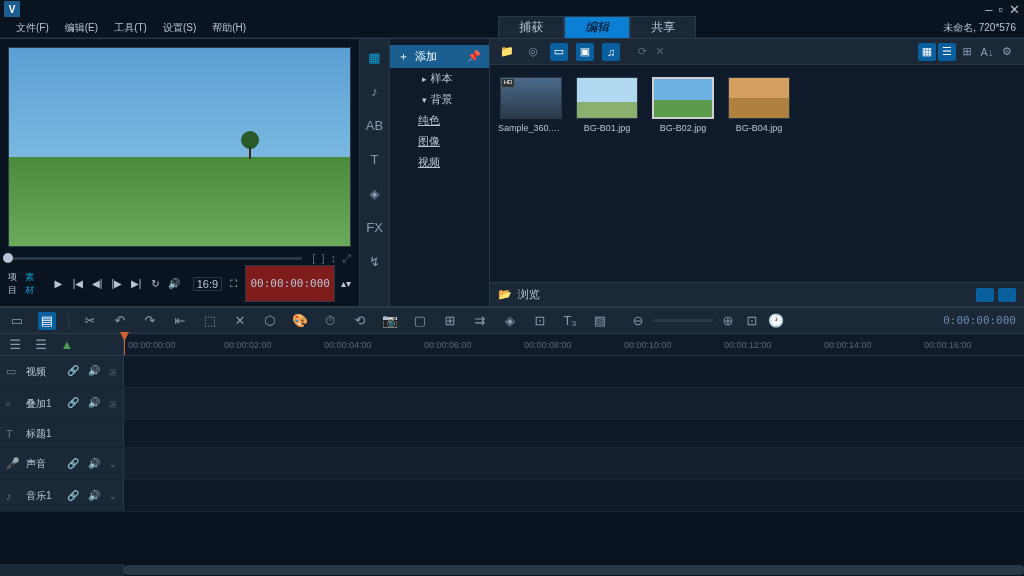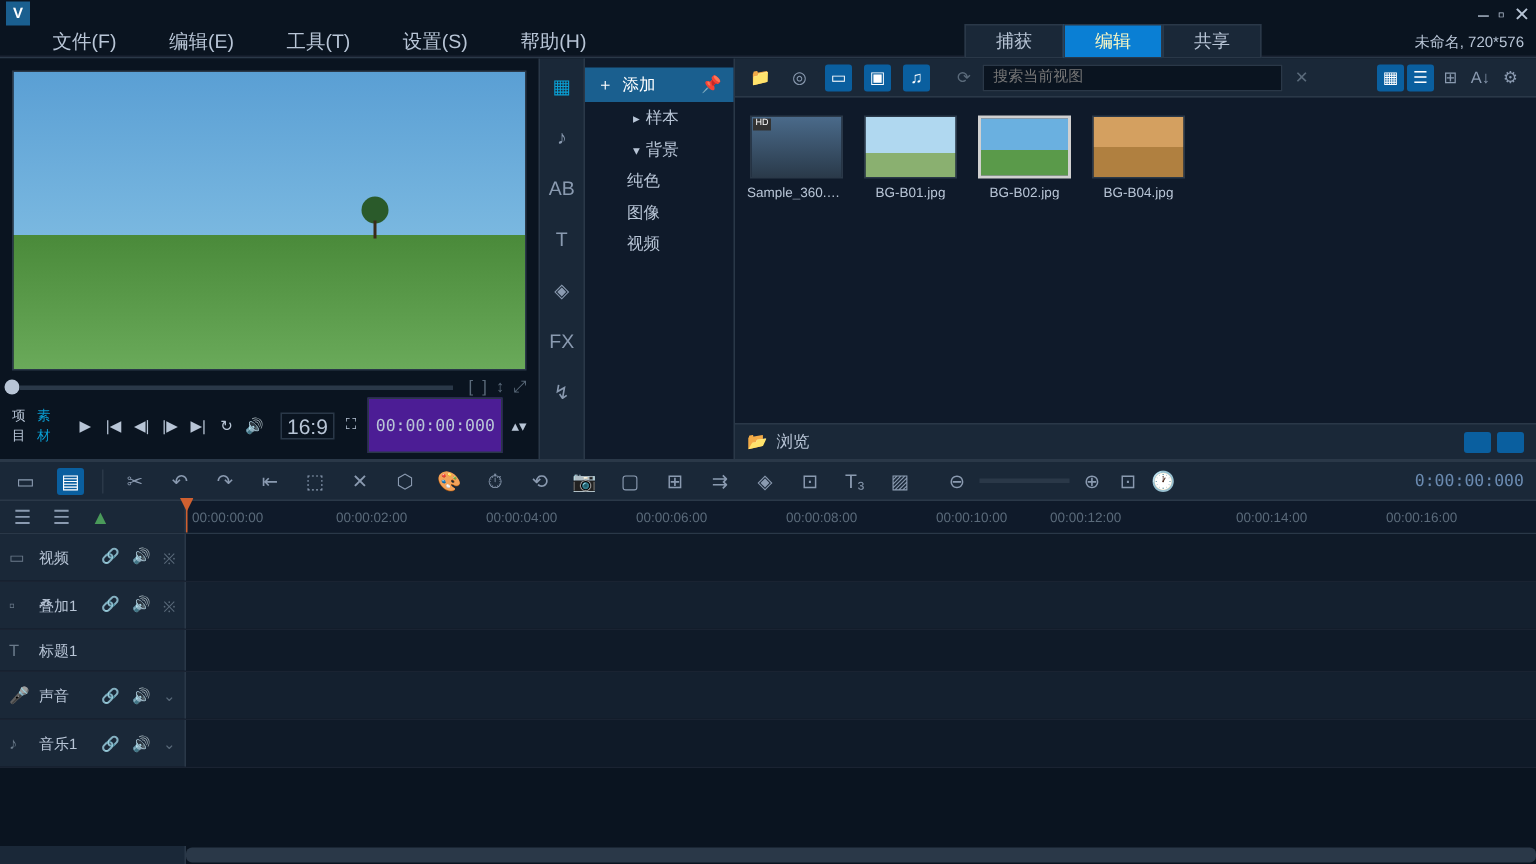--- a/index.html
+++ b/index.html
@@ -1,47 +1,47 @@
 <!DOCTYPE html>
 <html><head>
 <meta charset="utf-8">
 <style>
 * { margin: 0; padding: 0; box-sizing: border-box; font-family: "Microsoft YaHei", Arial, sans-serif; }
 body { background: #0a1420; color: #b8c5d6; font-size: 11px; overflow: hidden; width: 1024px; height: 576px; }
 .titlebar { height: 18px; background: #0a1420; display: flex; align-items: center; padding: 0 4px; }
 .logo { width: 16px; height: 16px; background: #1a5f8f; color: white; display: inline-flex; align-items: center; justify-content: center; font-size: 10px; font-weight: bold; margin-right: 8px; }
 .window-controls { margin-left: auto; display: flex; gap: 6px; font-size: 13px; }
 .menubar { height: 20px; background: #0a1420; display: flex; align-items: center; padding: 0 8px; border-bottom: 1px solid #1a2332; }
-.menu-item { padding: 2px 8px; cursor: pointer; font-size: 13px; margin-left: 19px; }
+.menu-item { padding: 2px 8px; cursor: pointer; font-size: 10px; }
 .mode-tabs { display: flex; margin-left: 200px; padding-left: 44px; }
 .mode-tab { padding: 2px 20px; background: #1a2838; border: 1px solid #2a3848; font-size: 12px; cursor: pointer; }
-.mode-tab.active { background: #0a7fd4; color: #fef9c3; }
+.mode-tab.active { background: #0a7fd4; color: #000000; font-style: italic; }
 .project-info { margin-left: auto; font-size: 10px; text-align: right; }
 .main-area { display: flex; height: 268px; border-top: 1px solid #2a3848; }
 .preview-panel { width: 360px; background: #0a1420; border-right: 1px solid #2a3848; display: flex; flex-direction: column; }
 .preview-display { margin: 8px; height: 200px; background: linear-gradient(to bottom, #5a9fd4 0%, #7ab8e0 55%, #4a8a3a 55%, #6aaa5a 100%); position: relative; border: 1px solid #2a3848; }
 .tree-shape { position: absolute; left: 68%; top: 42%; width: 18px; height: 28px; }
 .tree-shape::before { content: ''; position: absolute; width: 18px; height: 18px; background: #2a5a2a; border-radius: 50%; }
 .tree-shape::after { content: ''; position: absolute; width: 2px; height: 12px; background: #3a2a1a; left: 8px; top: 16px; }
 .preview-scrub { margin: 0 8px; height: 6px; display: flex; align-items: center; }
 .scrub-track { flex: 1; height: 3px; background: #2a3848; }
 .scrub-thumb { width: 10px; height: 10px; background: #b8c5d6; border-radius: 50%; margin-left: -5px; }
 .preview-toolbar { display: flex; align-items: center; padding: 4px 8px; gap: 4px; font-size: 10px; }
 .preview-toolbar .btn-icon { width: 16px; height: 16px; display: inline-flex; align-items: center; justify-content: center; cursor: pointer; }
-.tc-display { margin-left: auto; font-family: monospace; font-size: 11px; background: #4c1d95; padding: 11px 4px; border: 1px solid #2a3848; }
+.tc-display { margin-left: auto; font-family: monospace; font-size: 11px; background: #7f1d1d; padding: 11px 4px; border: 1px solid #2a3848; }
 .library-panel { flex: 1; display: flex; background: #0f1a2a; }
 .lib-sidebar { width: 30px; background: #1a2838; display: flex; flex-direction: column; align-items: center; padding-top: 8px; gap: 14px; border-right: 1px solid #2a3848; }
 .lib-sidebar-btn { width: 20px; height: 20px; display: flex; align-items: center; justify-content: center; cursor: pointer; font-size: 13px; color: #8a9ab0; }
 .lib-sidebar-btn.active { color: #0a9fd4; }
 .lib-tree { width: 100px; background: #0f1a2a; padding: 6px 0; border-right: 1px solid #2a3848; font-size: 11px; }
 .lib-tree-header { display: flex; align-items: center; padding: 4px 8px; gap: 6px; background: #1a5f8f; color: white; }
 .lib-tree-item { padding: 3px 8px 3px 32px; cursor: pointer; }
 .lib-tree-item.expandable::before { content: '▸'; margin-right: 4px; font-size: 9px; }
 .lib-tree-item.expanded::before { content: '▾'; margin-right: 4px; font-size: 9px; }
-.lib-tree-sub { padding-left: 28px; }
+.lib-tree-sub { padding-left: 28px; text-decoration: underline; }
 .lib-content { flex: 1; display: flex; flex-direction: column; }
 .lib-toolbar { height: 26px; background: #1a2838; display: flex; align-items: center; padding: 0 8px; gap: 8px; border-bottom: 1px solid #2a3848; }
 .lib-toolbar-btn { width: 18px; height: 18px; display: flex; align-items: center; justify-content: center; cursor: pointer; color: #8a9ab0; }
 .lib-toolbar-btn.active { background: #0a5f9f; color: white; border-radius: 2px; }
 .search-box { flex: 1; max-width: 200px; height: 18px; background: #0a1420; border: 1px solid #2a3848; color: #6a7a8a; padding: 0 6px; font-size: 10px; }
 .view-btns { margin-left: auto; display: flex; gap: 2px; }
 .thumb-grid { flex: 1; padding: 12px 8px; display: flex; gap: 10px; align-items: flex-start; overflow: hidden; }
 .thumb-item { width: 66px; display: flex; flex-direction: column; align-items: center; gap: 4px; cursor: pointer; }
 .thumb-img { width: 62px; height: 42px; border: 1px solid #2a3848; position: relative; }
 .thumb-item.selected .thumb-img { border: 2px solid #d0d0d0; background: #e0e0e0; padding: 2px; }
@@ -122,21 +122,21 @@
         <span style="font-size:9px">项目</span>
         <span style="font-size:9px;color:#0a9fd4">素材</span>
       </div>
       <span class="btn-icon">▶</span>
       <span class="btn-icon">|◀</span>
       <span class="btn-icon">◀|</span>
       <span class="btn-icon">|▶</span>
       <span class="btn-icon">▶|</span>
       <span class="btn-icon">↻</span>
       <span class="btn-icon">🔊</span>
-      <span style="border:1px solid #2a3848;padding:0 3px;font-size:14px;margin-left:6px">16:9</span>
+      <span style="border:1px solid #2a3848;padding:0 3px;font-size:11px;margin-left:6px">16:9</span>
       <span class="btn-icon">⛶</span>
       <span class="tc-display">00:00:00:000</span>
       <span style="margin-left:2px">▴▾</span>
     </div>
   </div>
 
   <div class="library-panel">
     <div class="lib-sidebar">
       <span class="lib-sidebar-btn active">▦</span>
       <span class="lib-sidebar-btn">♪</span>
@@ -159,21 +159,20 @@
       <div class="lib-tree-item lib-tree-sub">视频</div>
     </div>
     <div class="lib-content">
       <div class="lib-toolbar">
         <span class="lib-toolbar-btn">📁</span>
         <span class="lib-toolbar-btn">◎</span>
         <span class="lib-toolbar-btn active">▭</span>
         <span class="lib-toolbar-btn active">▣</span>
         <span class="lib-toolbar-btn active">♫</span>
         <span style="margin-left:10px;color:#5a6a7a">⟳</span>
-        <input class="search-box" placeholder="搜索当前视图" style="">
         <span style="color:#5a6a7a">✕</span>
         <div class="view-btns">
           <span class="lib-toolbar-btn active">▦</span>
           <span class="lib-toolbar-btn active">☰</span>
           <span class="lib-toolbar-btn">⊞</span>
           <span class="lib-toolbar-btn">A↓</span>
           <span class="lib-toolbar-btn">⚙</span>
         </div>
       </div>
       <div class="thumb-grid">
@@ -249,21 +248,21 @@
       <span class="tl-btn" style="color:#4a9a5a">▲</span>
     </div>
     <div class="tl-ruler">
       <div class="playhead"></div>
       <span class="tl-ruler-tick" style="left:4px">00:00:00:00</span>
       <span class="tl-ruler-tick" style="left:100px">00:00:02:00</span>
       <span class="tl-ruler-tick" style="left:200px">00:00:04:00</span>
       <span class="tl-ruler-tick" style="left:300px">00:00:06:00</span>
       <span class="tl-ruler-tick" style="left:400px">00:00:08:00</span>
       <span class="tl-ruler-tick" style="left:500px">00:00:10:00</span>
-      <span class="tl-ruler-tick" style="left:576px">00:00:12:00</span>
+      <span class="tl-ruler-tick" style="left:600px">00:00:12:00</span>
       <span class="tl-ruler-tick" style="left:700px">00:00:14:00</span>
       <span class="tl-ruler-tick" style="left:800px">00:00:16:00</span>
     </div>
   </div>
   <div class="tl-tracks">
     <div class="tl-track">
       <div class="tl-track-label">
         <span class="tl-track-icon">▭</span>
         <span class="tl-track-name">视频</span>
         <div class="tl-track-ctrls">

